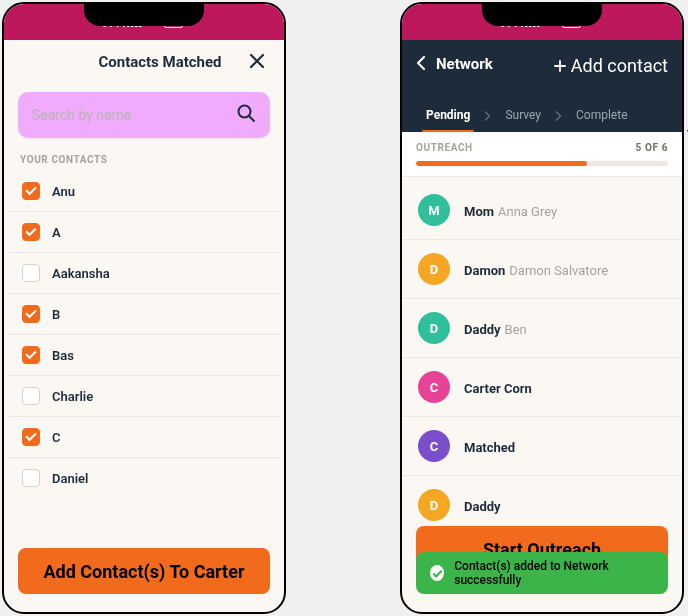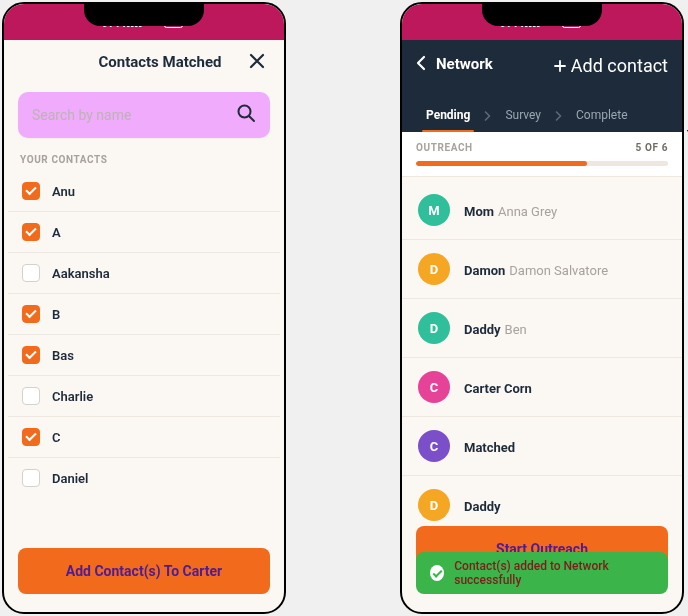--- a/index.html
+++ b/index.html
@@ -26,21 +26,21 @@
   .search input::placeholder { color: #b9b5b1; }
   .search .mag { margin-left: 8px; }
   .section-label { padding: 10px 16px 6px; font-size: 10px; letter-spacing: 0.6px; font-weight: 700; color: #a8a29e; }
   .contact-list { padding: 0 4px; }
   .contact-row { display: flex; align-items: center; padding: 11px 14px; border-bottom: 1px solid #eee7df; font-size: 13px; color: #1d2b3a; font-weight: 600; }
   .contact-row:last-child { border-bottom: none; }
   .cb { width: 18px; height: 18px; border-radius: 4px; border: 1.5px solid #d6d1cb; background: #fff; margin-right: 12px; display: flex; align-items: center; justify-content: center; flex-shrink: 0; }
   .cb.checked { background: #f26a1b; border-color: #f26a1b; }
   .cb.checked::after { content: ""; width: 8px; height: 4px; border-left: 2px solid #fff; border-bottom: 2px solid #fff; transform: rotate(-45deg) translate(1px,-1px); }
   .bottom-btn-wrap { position: absolute; bottom: 18px; left: 14px; right: 14px; }
-  .primary-btn { width: 100%; background: #f26a1b; color: #4c1d95; border: none; border-radius: 8px; height: 46px; font-size: 14px; font-weight: 700; cursor: pointer; }
+  .primary-btn { width: 100%; background: #f26a1b; color: #000000; border: none; border-radius: 8px; height: 46px; font-size: 18px; font-weight: 700; cursor: pointer; }
 
   
   .nav-bar { background: #1d2b3a; color: #fff; padding: 10px 14px 0; }
   .nav-top { display: flex; align-items: center; justify-content: space-between; height: 30px; }
   .nav-left { display: flex; align-items: flex-start; gap: 10px; }
   .nav-title { font-size: 15px; font-weight: 700; }
   .nav-add { display: flex; align-items: center; gap: 5px; font-size: 18px; font-weight: 400; cursor: pointer; }
   .tabs { display: flex; align-items: center; gap: 0; margin-top: 20px; font-size: 12px; }
   .tab { padding: 8px 10px 10px; color: #9aa6b2; position: relative; cursor: pointer; }
   .tab.active { color: #fff; font-weight: 700; }
@@ -60,21 +60,21 @@
   .net-name { font-size: 13px; font-weight: 700; color: #1d2b3a; }
   .net-sub { font-size: 13px; font-weight: 400; color: #a8a29e; margin-left: 4px; }
 
   .av-teal { background: #2fbf9a; }
   .av-orange { background: #f5a623; }
   .av-green { background: #2fbf9a; }
   .av-pink { background: #e64398; }
   .av-purple { background: #7b4fc9; }
   .av-orange2 { background: #f5a623; }
 
-  .toast { position: absolute; left: 14px; right: 14px; bottom: 18px; background: #3bb54a; color: #7f1d1d; border-radius: 8px; height: 42px; display: flex; align-items: center; padding: 0 14px; font-size: 12px; font-weight: 500; gap: 10px; z-index: 5; }
+  .toast { position: absolute; left: 14px; right: 14px; bottom: 18px; background: #3bb54a; color: #000000; border-radius: 8px; height: 42px; display: flex; align-items: center; padding: 0 14px; font-size: 12px; font-weight: 500; gap: 10px; z-index: 5; }
   .toast .check { width: 16px; height: 16px; border-radius: 50%; background: #fff; display: flex; align-items: center; justify-content: center; }
   .toast .check::after { content: ""; width: 7px; height: 3px; border-left: 2px solid #3bb54a; border-bottom: 2px solid #3bb54a; transform: rotate(-45deg) translate(0.5px,-0.5px); }
 
   .right-bottom-btn { position: absolute; bottom: 40px; left: 14px; right: 14px; }
   .annot-arrow { position: absolute; left: 684px; top: 120px; font-size: 14px; color: #000; pointer-events: none; }
 </style>
 </head>
 <body>
 
 <div class="frame frame-left">

